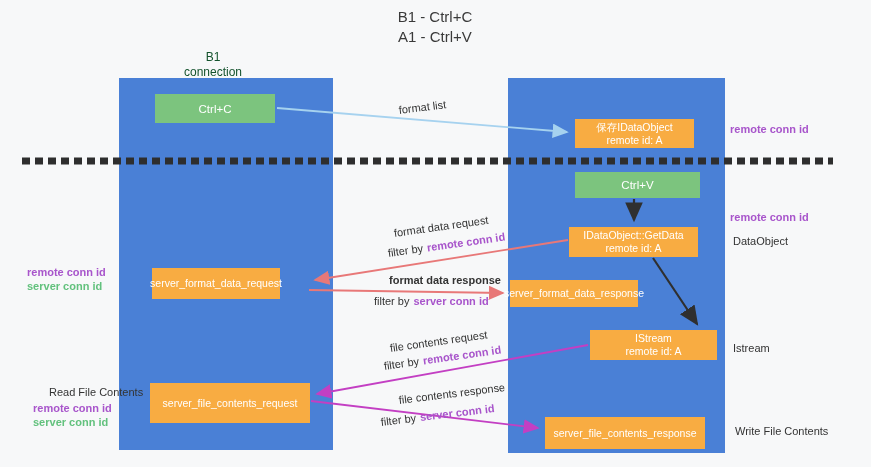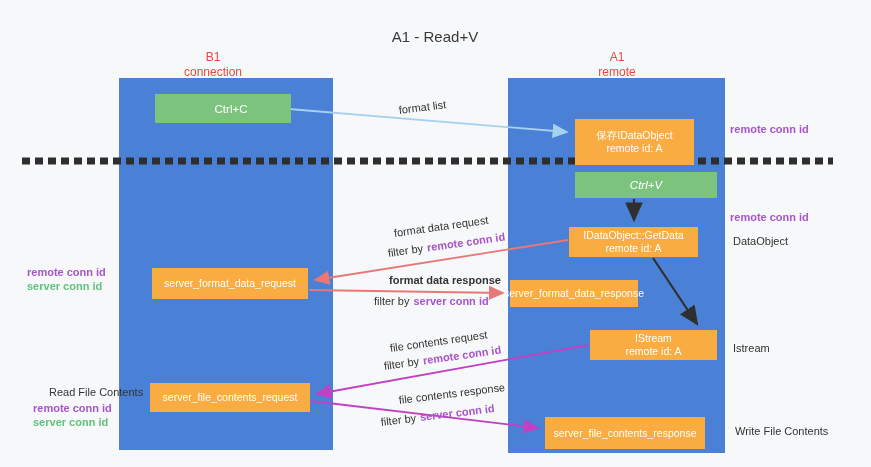--- a/index.html
+++ b/index.html
@@ -1,21 +1,21 @@
 <!DOCTYPE html>
 <html><head>
 <meta charset="utf-8">
 <style>
   html,body{margin:0;padding:0;}
   body{background:#f7f8f9;font-family:"Liberation Sans",sans-serif;}
   #canvas{position:relative;width:871px;height:467px;background:#f7f8f9;overflow:hidden;}
 
   .abs{position:absolute;}
   .title{left:315px;width:240px;text-align:center;font-size:15px;color:#3a3a3a;}
-  .col-header{width:140px;text-align:center;font-size:12px;color:#ef4444;line-height:15px;top:50px;}
+  .col-header{width:140px;text-align:center;font-size:12px;color:#14532d;line-height:15px;top:50px;}
 
   .column{background:#4a80d6;z-index:1;}
   #col-left{left:119px;top:78px;width:214px;height:372px;}
   #col-right{left:508px;top:78px;width:217px;height:375px;}
 
   svg.overlay{position:absolute;left:0;top:0;z-index:2;pointer-events:none;}
 
   .box{z-index:3;display:flex;flex-direction:column;align-items:center;justify-content:center;
        text-align:center;color:#ffffff;}
   .box.green{background:#7cc47e;font-size:11.5px;}
@@ -26,29 +26,26 @@
   .lbl.rot7{transform:rotate(-7deg);transform-origin:left top;}
   .purple{color:#a855cb;font-weight:bold;}
   .greentx{color:#62c17d;font-weold:bold;font-weight:bold;}
   .filter-gap{margin-right:4px;}
 </style>
 </head>
 <body>
 
 <div id="canvas">
 
-  <div class="abs title" style="top:28px;">A1 - Read+V</div>
+  <div class="abs title" style="top:8px;">B1 - Ctrl+C</div>
+  <div class="abs title" style="top:28px;">A1 - Ctrl+V</div>
 
   <div class="abs col-header" style="left:143px;">
     <div>B1</div>
     <div>connection</div>
-  </div>
-  <div class="abs col-header" style="left:547px;">
-    <div>A1</div>
-    <div>remote</div>
   </div>
 
   <div id="col-left" class="abs column"></div>
   <div id="col-right" class="abs column"></div>
 
   <svg class="overlay" width="871" height="467">
     <defs>
       <marker id="m-blue" markerWidth="10" markerHeight="9" refX="8" refY="4" orient="auto">
         <path d="M0,0 L9,4 L0,8 z" fill="#a6d2ef"></path>
       </marker>
@@ -67,52 +64,52 @@
 
     <line x1="277" y1="108" x2="567" y2="132" stroke="#a6d2ef" stroke-width="1.8" marker-end="url(#m-blue)"></line>
     <line x1="634" y1="199" x2="634" y2="220" stroke="#2f2f2f" stroke-width="2.2" marker-end="url(#m-black)"></line>
     <line x1="568" y1="240" x2="315" y2="280" stroke="#e87878" stroke-width="1.8" marker-end="url(#m-salmon)"></line>
     <line x1="309" y1="290" x2="503" y2="293" stroke="#e87878" stroke-width="1.8" marker-end="url(#m-salmon)"></line>
     <line x1="653" y1="258" x2="697" y2="324" stroke="#2f2f2f" stroke-width="2.2" marker-end="url(#m-black)"></line>
     <line x1="588" y1="345" x2="317" y2="394" stroke="#c33fc3" stroke-width="1.8" marker-end="url(#m-magenta)"></line>
     <line x1="311" y1="401" x2="538" y2="428" stroke="#c33fc3" stroke-width="1.8" marker-end="url(#m-magenta)"></line>
   </svg>
 
-  <div class="abs box green" style="left:155px;top:94px;width:120px;height:29px;padding-left:16px;">
+  <div class="abs box green" style="left:155px;top:94px;width:120px;height:29px;">
     <div>Ctrl+C</div>
   </div>
 
-  <div class="abs box orange" style="left:575px;top:119px;width:119px;height:46px;">
+  <div class="abs box orange" style="left:575px;top:119px;width:119px;height:29px;">
     <div>保存IDataObject</div>
     <div>remote id: A</div>
   </div>
 
-  <div class="abs box green" style="left:575px;top:172px;width:142px;height:26px;font-style:italic;">
+  <div class="abs box green" style="left:575px;top:172px;width:125px;height:26px;">
     <div>Ctrl+V</div>
   </div>
 
   <div class="abs box orange" style="left:569px;top:227px;width:129px;height:30px;">
     <div>IDataObject::GetData</div>
     <div>remote id: A</div>
   </div>
 
-  <div class="abs box orange" style="left:152px;top:268px;width:156px;height:31px;">
+  <div class="abs box orange" style="left:152px;top:268px;width:128px;height:31px;">
     <div>server_format_data_request</div>
   </div>
 
   <div class="abs box orange" style="left:510px;top:280px;width:128px;height:27px;">
     <div>server_format_data_response</div>
   </div>
 
   <div class="abs box orange" style="left:590px;top:330px;width:127px;height:30px;">
     <div>IStream</div>
     <div>remote id: A</div>
   </div>
 
-  <div class="abs box orange" style="left:150px;top:383px;width:160px;height:29px;">
+  <div class="abs box orange" style="left:150px;top:383px;width:160px;height:40px;">
     <div>server_file_contents_request</div>
   </div>
 
   <div class="abs box orange" style="left:545px;top:417px;width:160px;height:32px;">
     <div>server_file_contents_response</div>
   </div>
 
   <div class="abs lbl rot7" style="left:398px;top:104px;">format list</div>
 
   <div class="abs lbl rot" style="left:393px;top:227px;">format data request</div>

